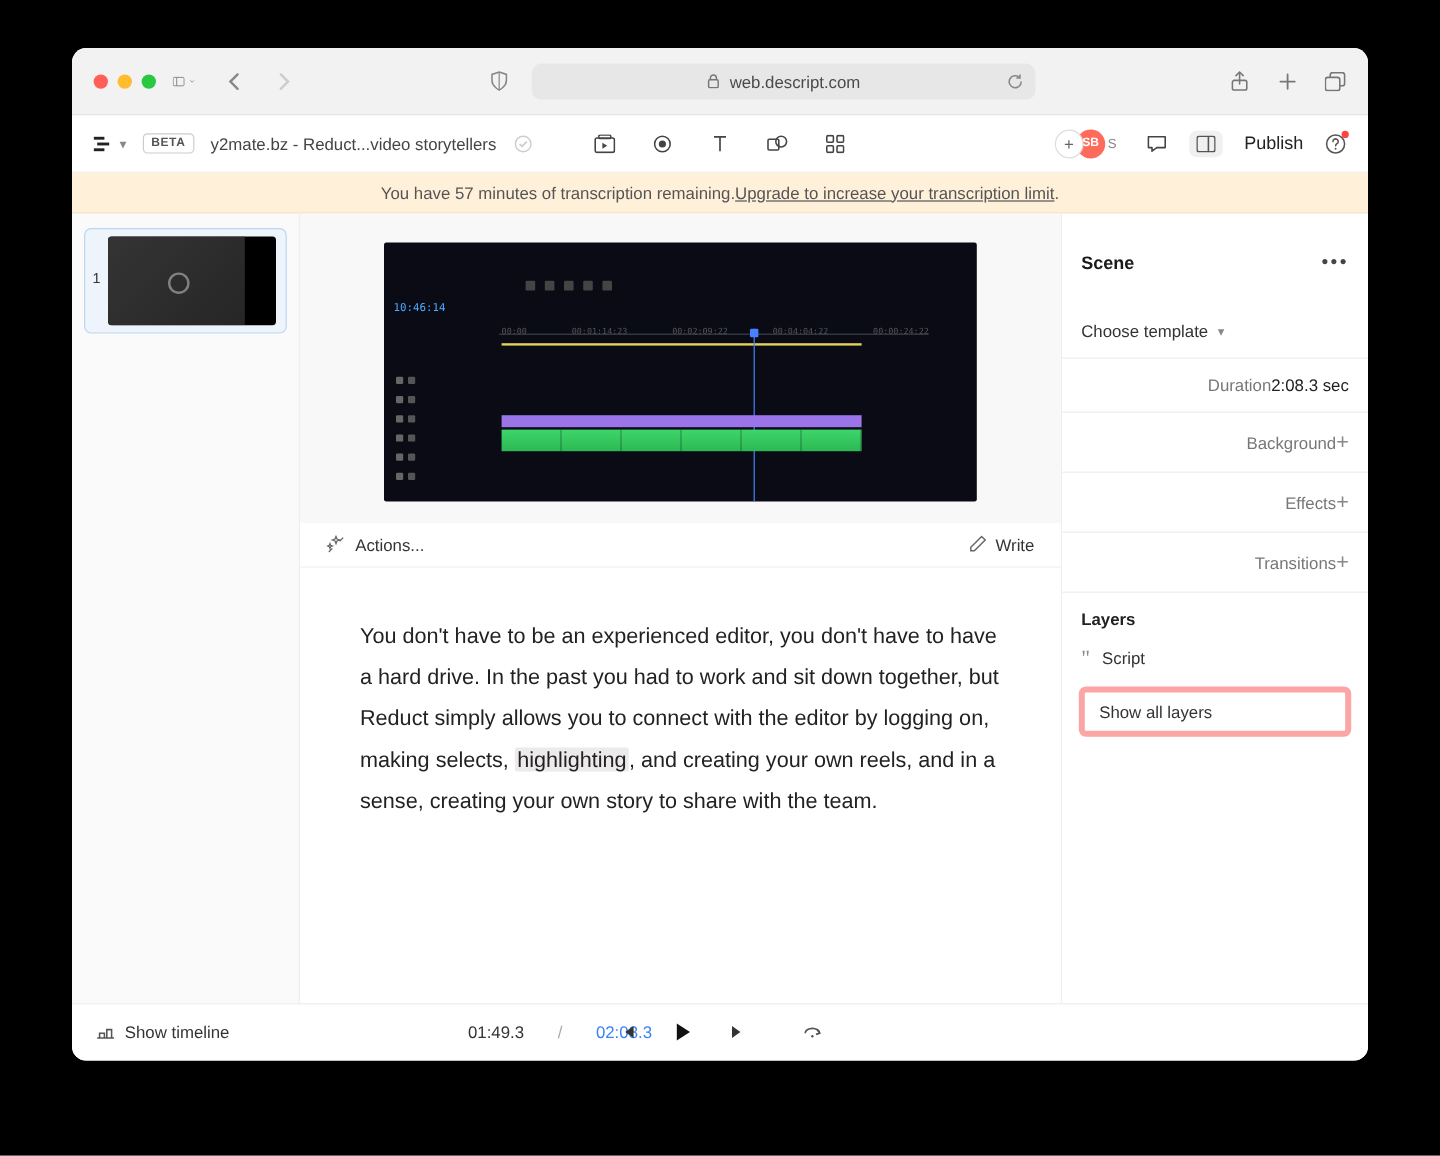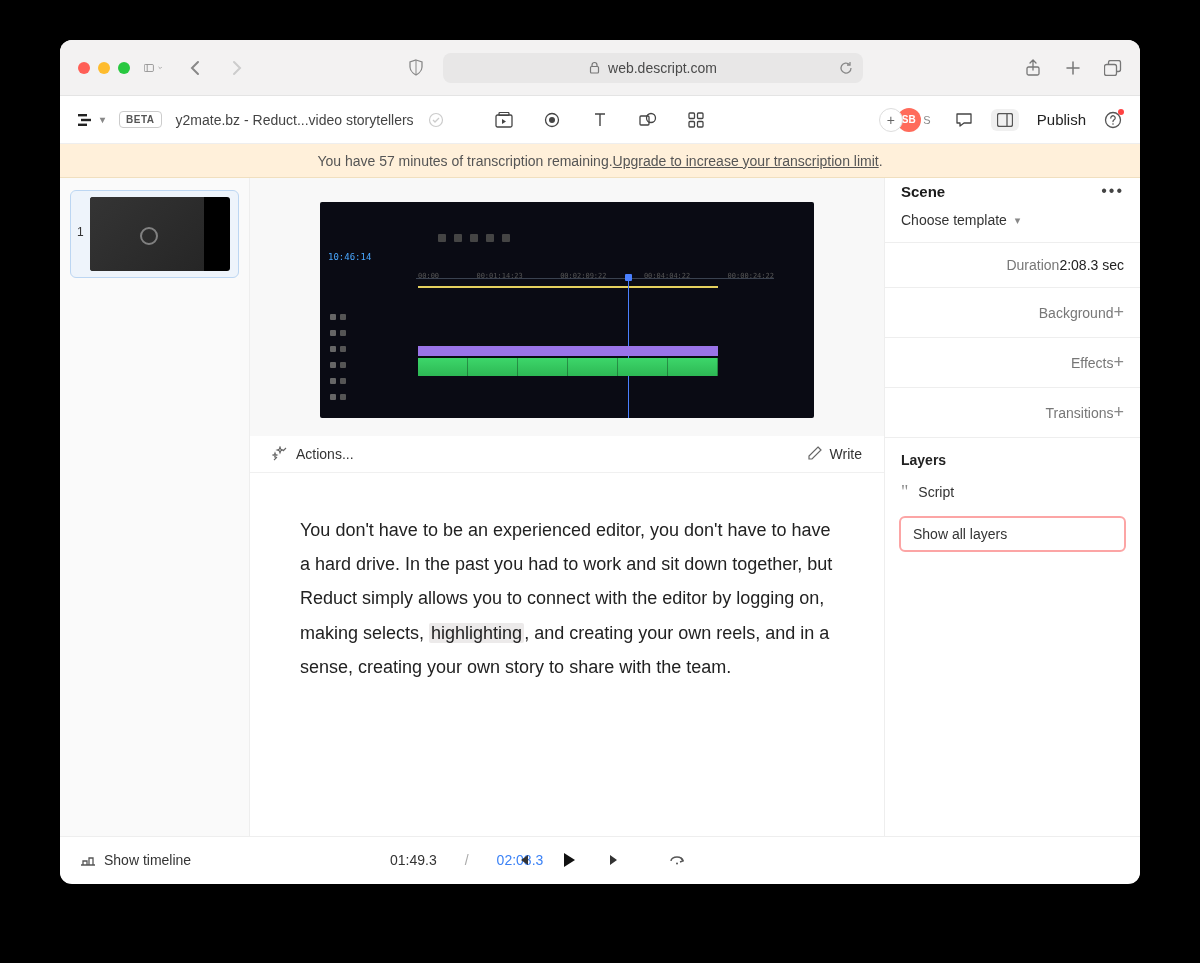--- a/index.html
+++ b/index.html
@@ -184,37 +184,37 @@
   }
   .transcript-area::-webkit-scrollbar{width:10px;}
   .transcript-area::-webkit-scrollbar-thumb{background:#ddd;border-radius:5px;}
   .highlight{background:#eceaea;border-radius:2px;padding:0 2px;}
   .para2{margin-top:30px;}
 
   .right-col {
     width:256px; border-left:1px solid #eee;background:#fff;
     display:flex;flex-direction:column;font-size:14px;
   }
-  .prop-header{display:flex;justify-content:space-between;align-items:center;padding:4px 16px;}
+  .prop-header{display:flex;justify-content:space-between;align-items:center;padding:32px 16px;}
   .prop-header h3{font-size:15px;font-weight:600;}
   .more-dots{font-size:16px;letter-spacing:2px;color:#444;}
   .template-row{padding:8px 16px 14px;display:flex;align-items:center;gap:8px;color:#333;}
   .template-row .chev{font-size:11px;color:#888;}
   .prop-row{
     display:flex;justify-content:flex-end;align-items:center;
     padding:14px 16px;border-top:1px solid #eee;color:#777;
   }
   .prop-row.first{border-top:1px solid #eee;}
   .prop-row .val{color:#222;}
   .prop-row .plus{font-size:18px;color:#888;font-weight:300;}
   .layers-header{padding:14px 16px 8px;font-weight:600;color:#222;border-top:1px solid #eee;}
   .layer-item{display:flex;align-items:center;gap:10px;padding:8px 16px;color:#333;}
   .layer-item .quote{font-size:18px;color:#888;font-family:Georgia,serif;line-height:0.5;}
   .show-layers-btn{
-    margin:8px 14px;border:2px solid #fca5a5;border-radius:6px;
+    margin:8px 14px;border:5px solid #fca5a5;border-radius:6px;
     padding:8px 12px;text-align:left;background:#fff;font-size:14px;color:#333;
   }
 
   
   .footer {
     height:47px;border-top:1px solid #eee;background:#fff;
     display:flex;align-items:center;padding:0 20px;font-size:14px;color:#333;
     position:relative;
   }
   .show-timeline{display:flex;align-items:center;gap:8px;}

